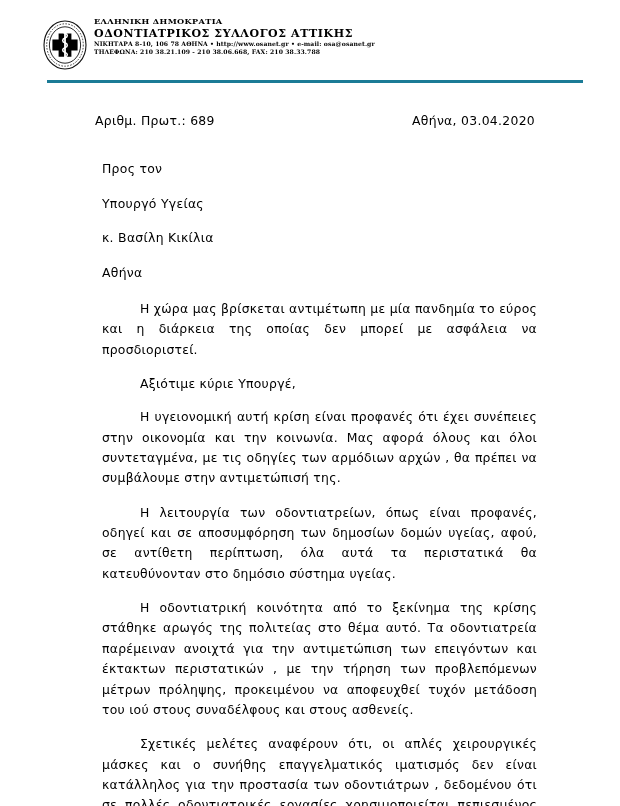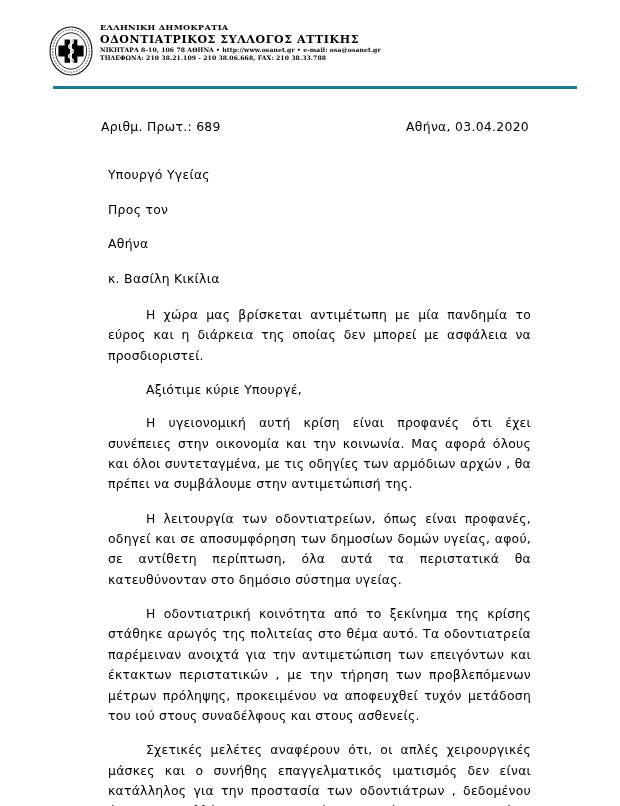--- a/index.html
+++ b/index.html
@@ -14,21 +14,21 @@
     font-family: "DejaVu Sans", sans-serif;
     color: #000000;
     overflow: hidden;
   }
 
   .page {
     position: relative;
     width: 620px;
     height: 806px;
     background: #ffffff;
-    padding: 13px;
+    padding: 7px;
   }
 
   
   .letterhead {
     display: flex;
     align-items: flex-start;
     padding: 9px 0 0 0;
   }
 
   .emblem-wrap {
@@ -158,24 +158,24 @@
   </div>
 
   <div class="rule"></div>
 
   <div class="meta-row">
     <div class="meta-protocol">Αριθμ. Πρωτ.: 689</div>
     <div class="meta-place-date">Αθήνα, 03.04.2020</div>
   </div>
 
   <div class="addressee">
+    <div class="addressee-line">Προς τον</div>
     <div class="addressee-line">Υπουργό Υγείας</div>
-    <div class="addressee-line">Προς τον</div>
+    <div class="addressee-line">κ. Βασίλη Κικίλια</div>
     <div class="addressee-line">Αθήνα</div>
-    <div class="addressee-line">κ. Βασίλη Κικίλια</div>
   </div>
 
   <div class="letter-body">
     <p class="para">Η χώρα μας βρίσκεται αντιμέτωπη με μία πανδημία το εύρος και η διάρκεια της οποίας δεν μπορεί με ασφάλεια να προσδιοριστεί.</p>
     <p class="para salutation">Αξιότιμε κύριε Υπουργέ,</p>
     <p class="para">Η υγειονομική αυτή κρίση είναι προφανές ότι έχει συνέπειες στην οικονομία και την κοινωνία. Μας αφορά όλους και όλοι συντεταγμένα, με τις οδηγίες των αρμόδιων αρχών , θα πρέπει να συμβάλουμε στην αντιμετώπισή της.</p>
     <p class="para">Η λειτουργία των οδοντιατρείων, όπως είναι προφανές, οδηγεί και σε αποσυμφόρηση των δημοσίων δομών υγείας, αφού, σε αντίθετη περίπτωση, όλα αυτά τα περιστατικά θα κατευθύνονταν στο δημόσιο σύστημα υγείας.</p>
     <p class="para">Η οδοντιατρική κοινότητα από το ξεκίνημα της κρίσης στάθηκε αρωγός της πολιτείας στο θέμα αυτό. Τα οδοντιατρεία παρέμειναν ανοιχτά για την αντιμετώπιση των επειγόντων και έκτακτων περιστατικών , με την τήρηση των προβλεπόμενων μέτρων πρόληψης, προκειμένου να αποφευχθεί τυχόν μετάδοση του ιού στους συναδέλφους και στους ασθενείς.</p>
     <p class="para last">Σχετικές μελέτες αναφέρουν ότι, οι απλές χειρουργικές μάσκες και  ο συνήθης επαγγελματικός  ιματισμός  δεν είναι κατάλληλος για την προστασία των οδοντιάτρων , δεδομένου ότι σε πολλές οδοντιατρικές εργασίες χρησιμοποιείται πεπιεσμένος αέρας και καταιονισμός νερού, με αποτέλεσμα την δημιουργία νέφους από σταγονίδια, τα οποία  αιωρούνται  ή επικάθονται σε επιφάνειες  για μεγάλο χρονικό διάστημα, διευκολύνοντας την πιθανότητα  μετάδοσης  του ιού τόσο στον οδοντίατρο όσο και στους ασθενείς. Για το λόγο αυτό, άλλωστε, οι οδοντίατροι είναι</p>
   </div>

